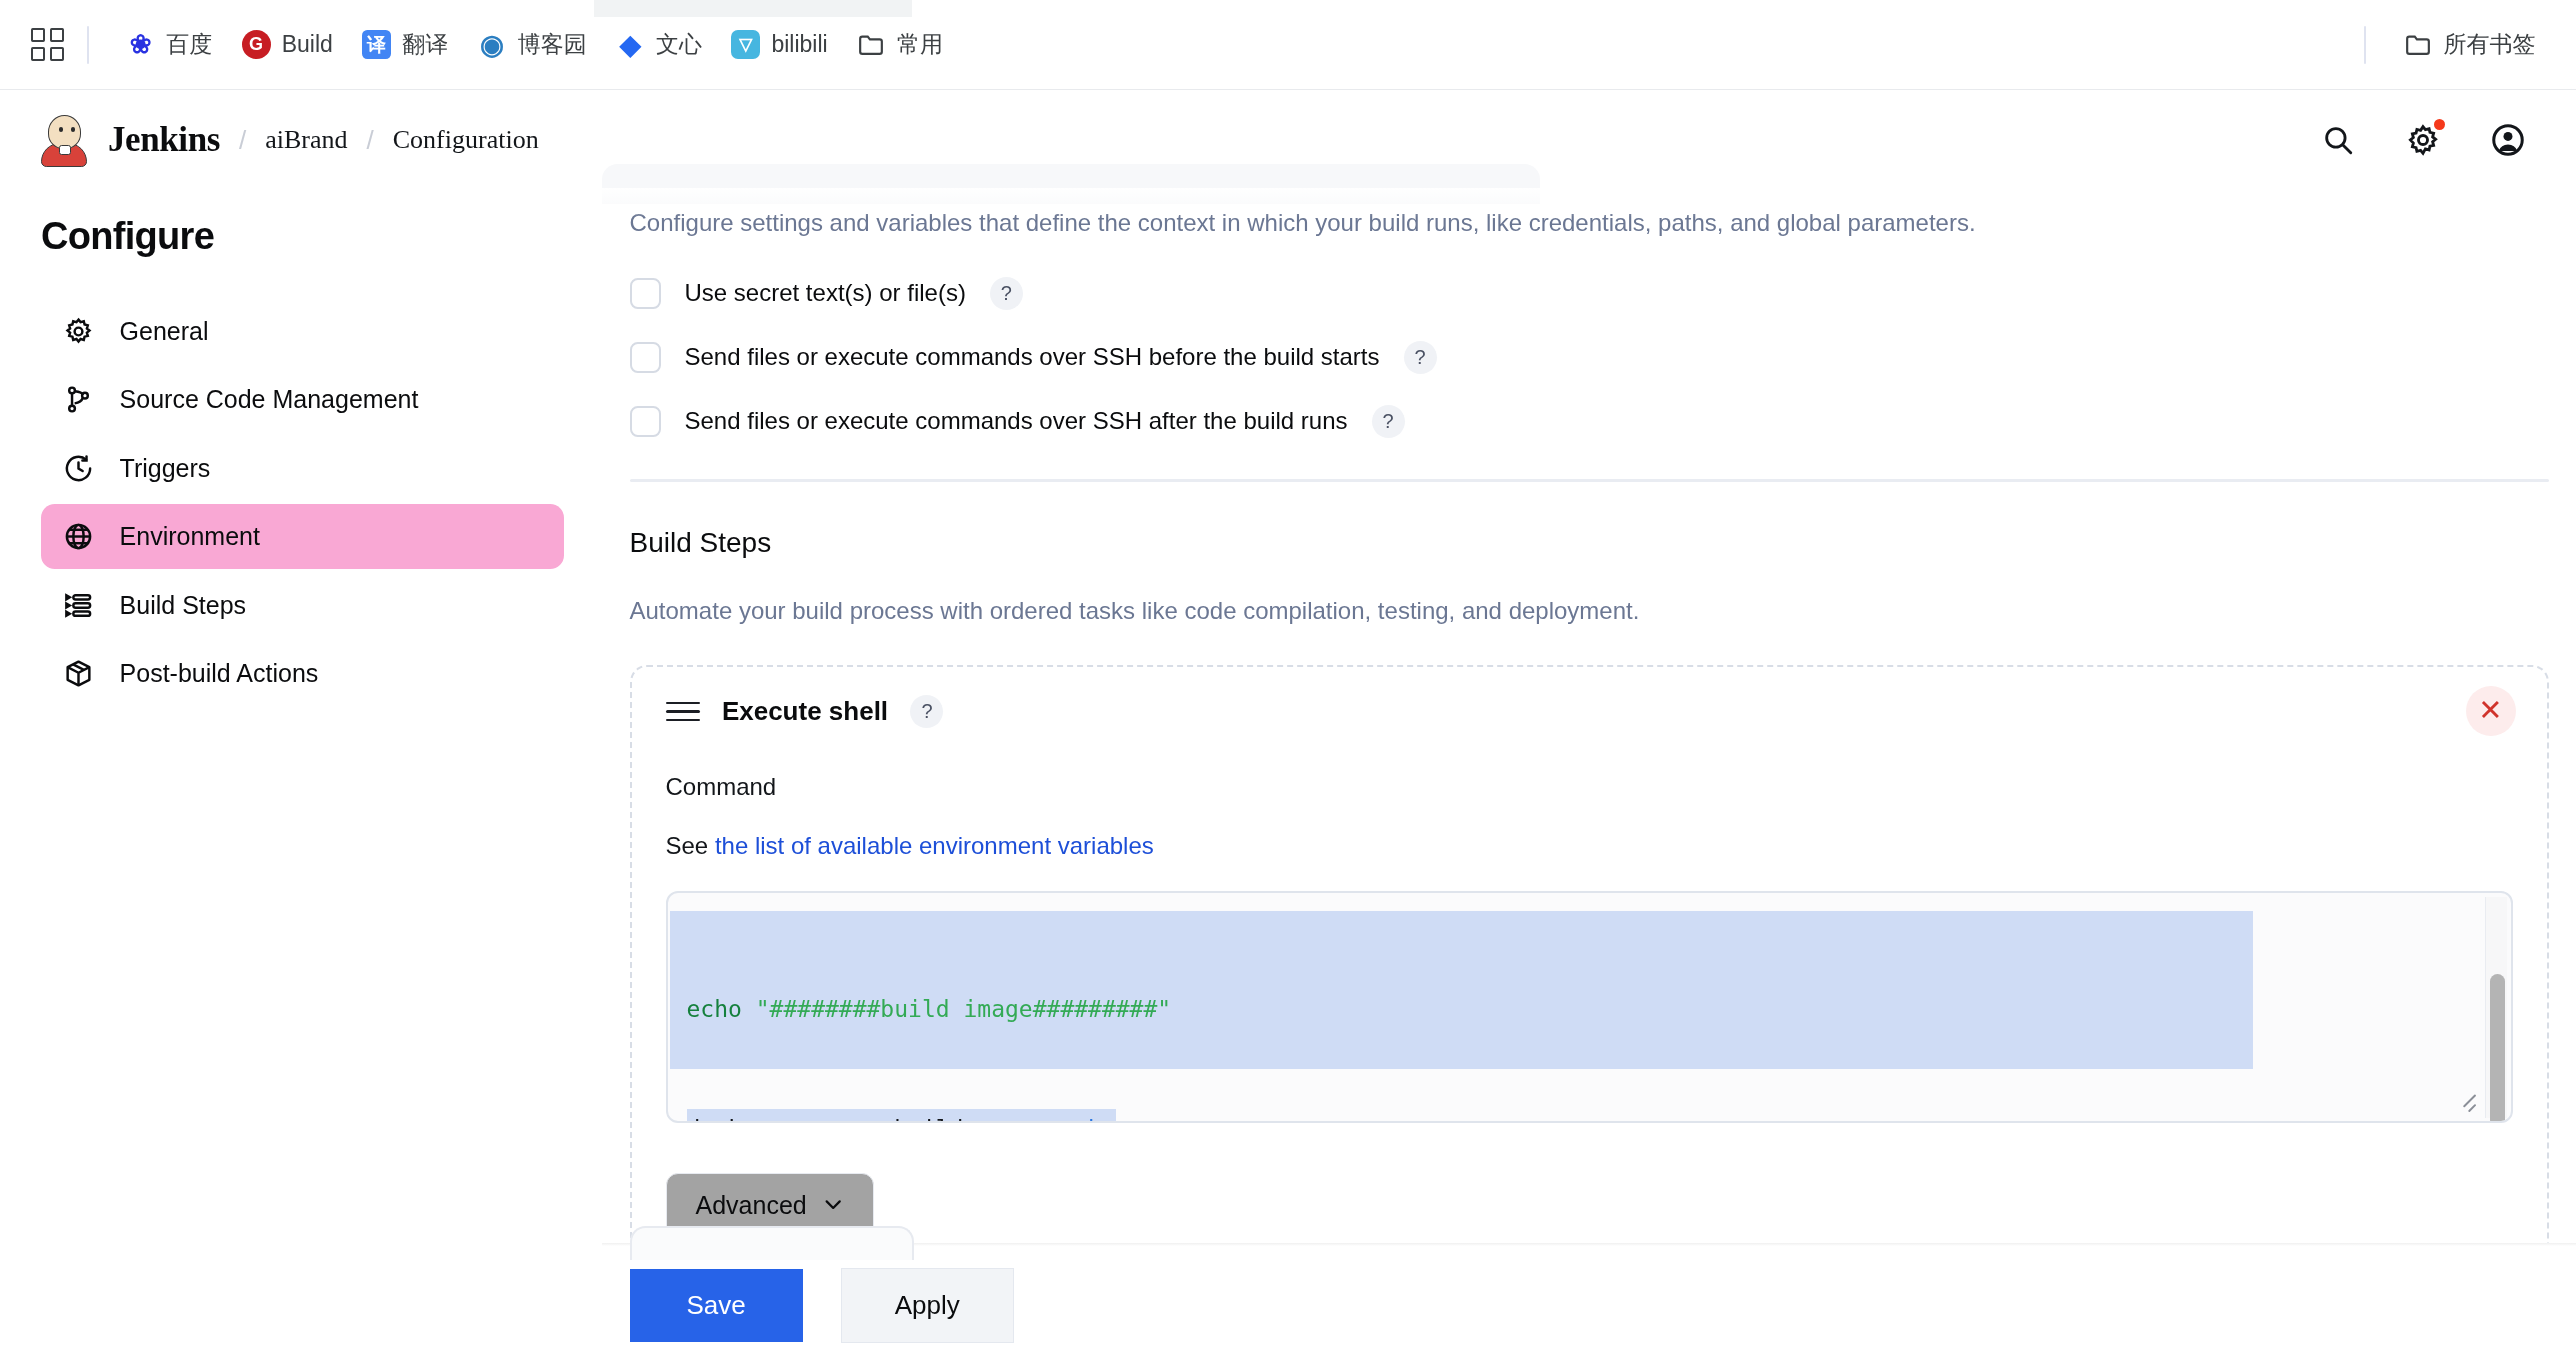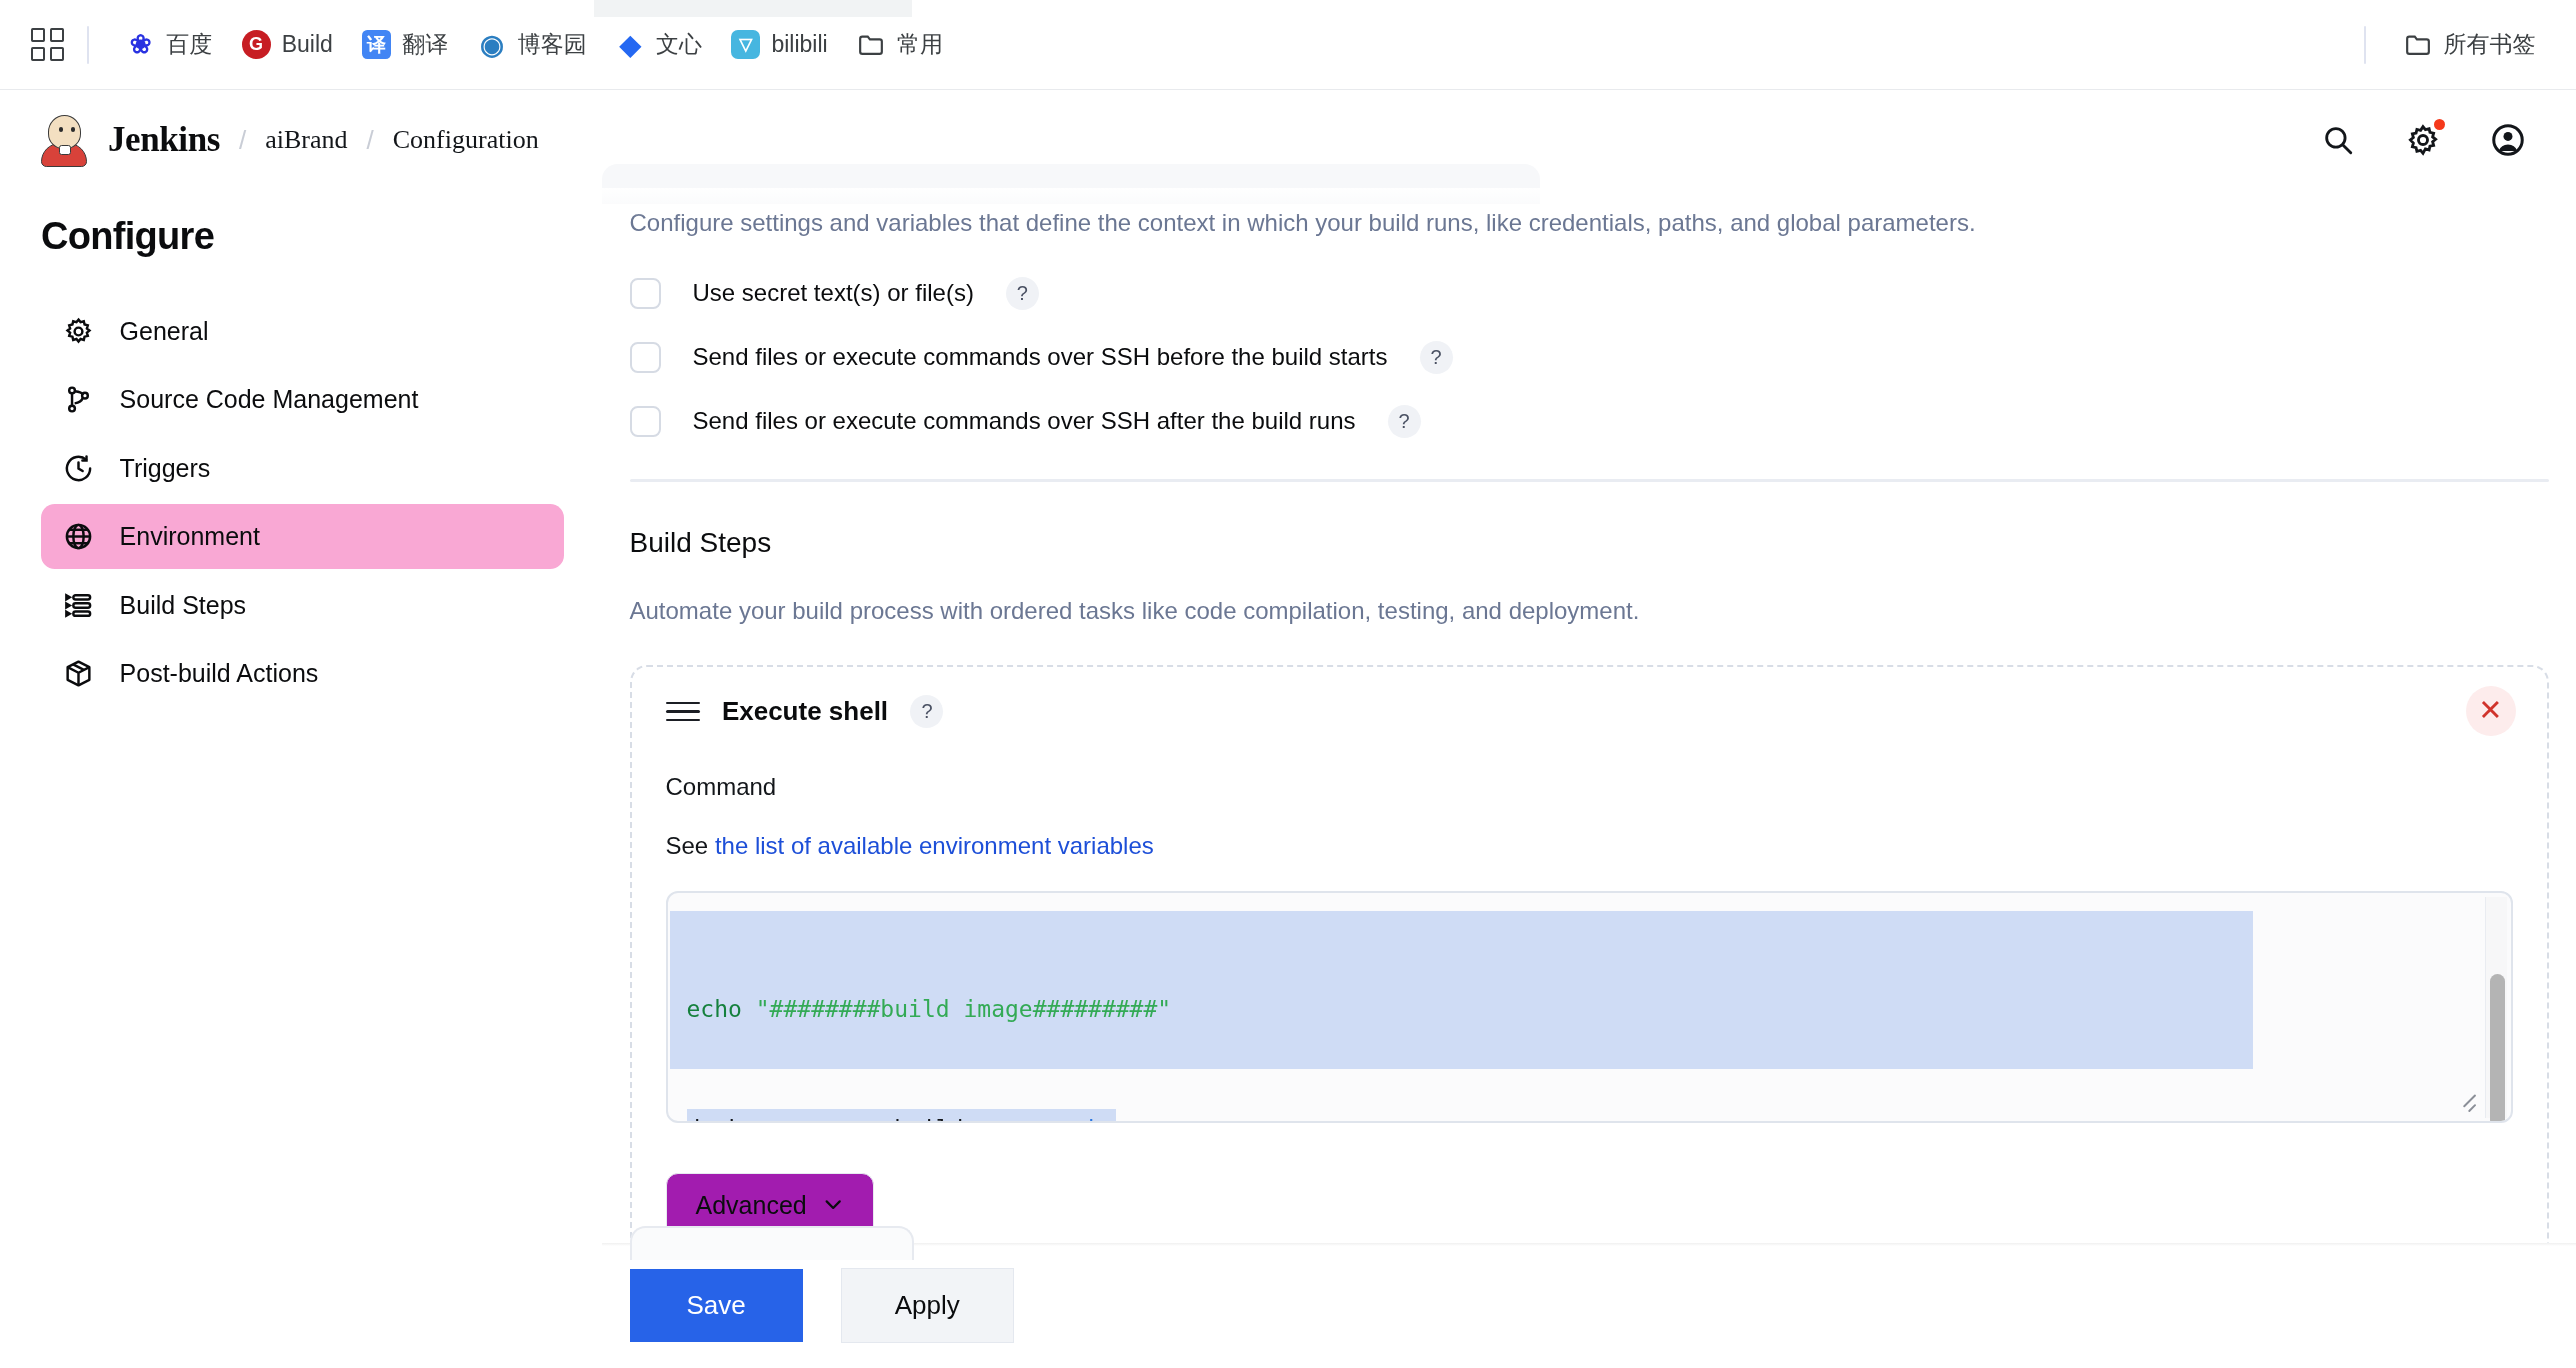--- a/index.html
+++ b/index.html
@@ -85,21 +85,21 @@
 
   
   .main { position: absolute; left: 602px; top: 0; width: 1974px; height: 1180px; }
   .scroll-fade { position: absolute; left: 0; top: 0; width: 1974px; height: 29px;
     background: linear-gradient(#ffffff, rgba(255,255,255,0)); z-index: 9; }
   .panel-edge { position: absolute; left: 0; top: -24px; width: 938px; height: 40px;
     background: #f7f8fa; border-radius: 15.5px 15.5px 0 0; }
 
   .lead-text { font-size: 24px; color: #6b7793; padding: 20.6px 0 0 27.5px; }
   .check-list { margin: 40px 0 0 27.5px; }
-  .check-row { display: flex; align-items: center; gap: 32px; margin-bottom: 31px; }
+  .check-row { display: flex; align-items: center; gap: 24px; margin-bottom: 31px; }
   .checkbox { width: 31px; height: 31px; border: 2.6px solid #d6dbe4; border-radius: 7.7px;
     background: #fff; flex: none; cursor: pointer; }
   .check-label { font-size: 24px; color: #0b0c0e; font-weight: 500; }
   .help-pill { width: 33px; height: 33px; border-radius: 50%; background: #f0f2f6;
     display: flex; align-items: center; justify-content: center;
     font-size: 20px; color: #4a5163; cursor: pointer; flex: none; }
 
   .divider { height: 3.4px; background: #e9ecf2; margin: 41px 27.5px 0 27.5px; border-radius: 1.7px; }
 
   .sec-title { font-size: 28px; color: #0b0c0e; font-weight: 500;
@@ -141,21 +141,21 @@
   .scroll-track { position: absolute; right: 3.4px; top: 3.4px; width: 22.4px;
     bottom: 3.4px; background: #f7f7f8; border-left: 1.7px solid #e9ecf1; cursor: pointer; }
   .scroll-thumb { position: absolute; left: 4.3px; top: 77px; width: 14.6px; height: 153px;
     background: #b4b4b4; border-radius: 7.7px; }
   .resize-grip { position: absolute; right: 33px; bottom: 7.7px; width: 19px; height: 19px;
     cursor: nwse-resize; }
   .resize-grip i { position: absolute; background: #8b8f98; height: 1.7px; border-radius: 0.9px;
     transform: rotate(-45deg); right: 0; }
 
   .adv-btn { margin-top: 50px; display: inline-flex; align-items: center; gap: 15px;
-    background: #a21caf; border: 1.7px solid #e7eaf0; border-radius: 12px;
+    background: #a3a3a3; border: 1.7px solid #e7eaf0; border-radius: 12px;
     padding: 17px 29px; cursor: pointer; }
   .adv-label { font-size: 25px; color: #0b0c0e; }
 
   
   .footer { position: absolute; left: 602px; bottom: 0; width: 1974px; height: 125px;
     background: #ffffff; display: flex; align-items: center; padding-left: 27.5px; gap: 38px; }
   .footer::before { content:""; position:absolute; left:0; top:0; width:1974px; height:2.6px;
     background: linear-gradient(rgba(0,0,0,0.06), rgba(0,0,0,0)); }
   .btn { border: none; border-radius: 0; font-family: "Liberation Sans", sans-serif;
     cursor: pointer; }

